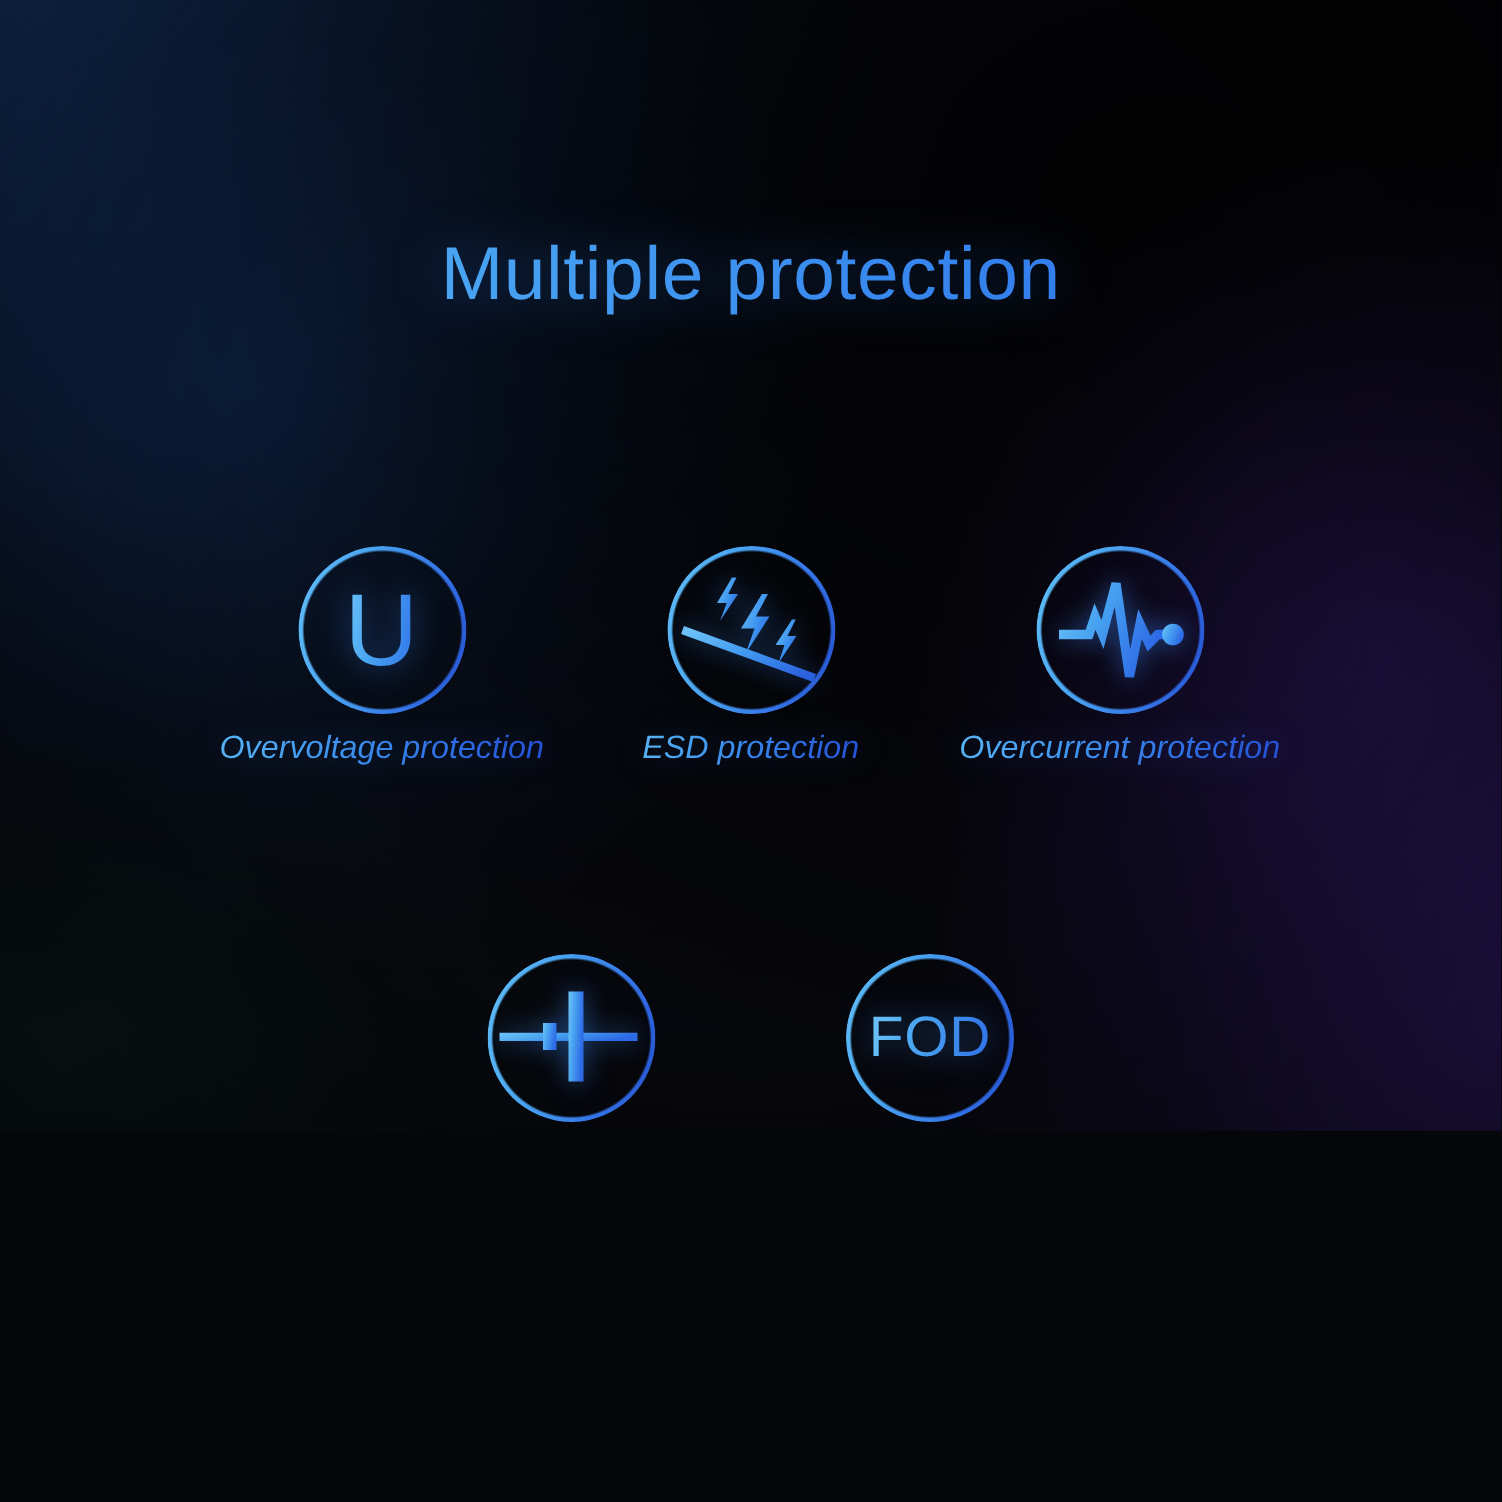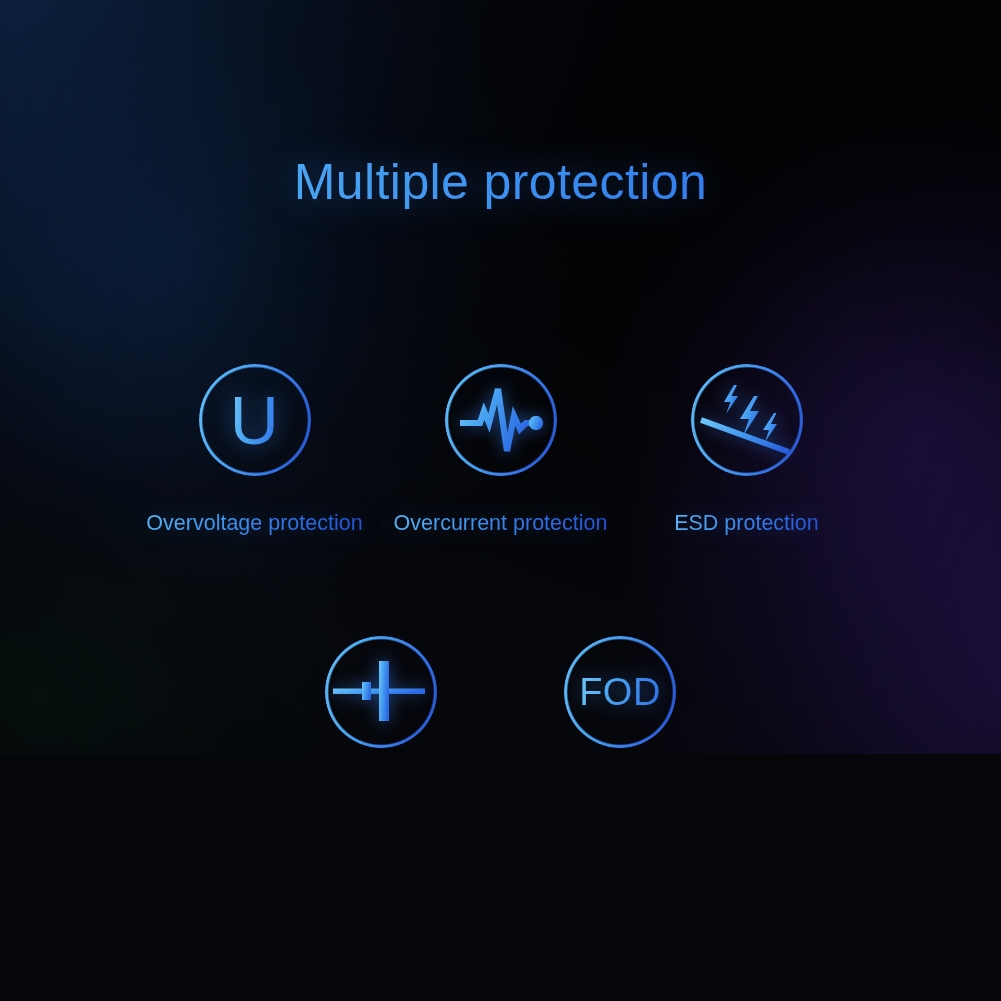--- a/index.html
+++ b/index.html
@@ -163,32 +163,32 @@
     -webkit-text-fill-color: transparent;
     filter: drop-shadow(0 0 10px rgba(55,130,235,0.55));
     user-select: none;
   }
   .letter.small {
     font-size: 38px;
     letter-spacing: 0.5px;
   }
 
   .caption {
-    margin-top: 25px;
     font-size: 21.5px;
     line-height: 26px;
     font-weight: 400;
     white-space: nowrap;
     background: linear-gradient(100deg, #57b4f3 0%, #3f95ef 35%, #2f6fe5 70%, #2450d4 100%);
     -webkit-background-clip: text;
     background-clip: text;
     color: transparent;
     -webkit-text-fill-color: transparent;
     filter: drop-shadow(0 0 10px rgba(40,110,225,0.30));
     user-select: none;
+    font-style: italic;
   }
 </style>
 </head>
 <body>
 
 <div id="stage">
 
   <div class="bg-layer bg-base"></div>
   <div class="bg-layer bg-navy"></div>
   <div class="bg-layer bg-navy2"></div>
@@ -204,66 +204,66 @@
   <div class="row row-1">
 
     <div class="item">
       <div class="ring-wrap">
         <div class="ring-grad"></div>
         <div class="glyph">
           <span class="letter">U</span>
         </div>
       </div>
       <div class="caption">Overvoltage protection</div>
+    </div>
+
+    <div class="item">
+      <div class="ring-wrap">
+        <div class="ring-grad"></div>
+        <div class="glyph">
+          <svg width="108" height="108" viewBox="0 0 108 108" fill="none" style="filter: drop-shadow(0 0 8px rgba(55,130,235,0.50));">
+            <defs>
+              <linearGradient id="gEsd" x1="0" y1="0.1" x2="1" y2="0.9">
+                <stop offset="0" stop-color="#6bc2f8"></stop>
+                <stop offset="0.5" stop-color="#3f96ef"></stop>
+                <stop offset="1" stop-color="#2a5fdd"></stop>
+              </linearGradient>
+            </defs>
+
+            <path d="M8 54 L96 86" stroke="url(#gEsd)" stroke-width="5.6" stroke-linecap="butt"></path>
+
+            <path d="M41 19 L31 36 L37.5 36 L33 48 L45 30 L38.5 30 L44 19 Z" fill="url(#gEsd)"></path>
+
+            <path d="M61 30 L47 53 L56 53 L50 70 L66 45 L57 45 L65 30 Z" fill="url(#gEsd)"></path>
+
+            <path d="M81 47 L70 64 L76 64 L72 76 L84 58 L78 58 L83.5 47 Z" fill="url(#gEsd)"></path>
+          </svg>
+        </div>
+      </div>
+      <div class="caption">ESD protection</div>
     </div>
 
     <div class="item">
       <div class="ring-wrap">
         <div class="ring-grad"></div>
         <div class="glyph">
           <svg width="86" height="74" viewBox="0 0 86 74" fill="none" style="filter: drop-shadow(0 0 8px rgba(55,130,235,0.55));">
             <defs>
               <linearGradient id="gPulse" x1="0" y1="0" x2="1" y2="0.4">
                 <stop offset="0" stop-color="#6fc6f8"></stop>
                 <stop offset="0.45" stop-color="#47a1f0"></stop>
                 <stop offset="1" stop-color="#2d6ae6"></stop>
               </linearGradient>
             </defs>
             <path d="M2 40 H22 L26 28 L31 40 L40 6 L49 68 L56 33 L62 46 L68 40 H74" stroke="url(#gPulse)" stroke-width="6.2" stroke-linejoin="miter" stroke-linecap="butt" fill="none"></path>
             <circle cx="78" cy="40" r="7.2" fill="url(#gPulse)"></circle>
           </svg>
         </div>
       </div>
       <div class="caption">Overcurrent protection</div>
-    </div>
-
-    <div class="item">
-      <div class="ring-wrap">
-        <div class="ring-grad"></div>
-        <div class="glyph">
-          <svg width="108" height="108" viewBox="0 0 108 108" fill="none" style="filter: drop-shadow(0 0 8px rgba(55,130,235,0.50));">
-            <defs>
-              <linearGradient id="gEsd" x1="0" y1="0.1" x2="1" y2="0.9">
-                <stop offset="0" stop-color="#6bc2f8"></stop>
-                <stop offset="0.5" stop-color="#3f96ef"></stop>
-                <stop offset="1" stop-color="#2a5fdd"></stop>
-              </linearGradient>
-            </defs>
-
-            <path d="M8 54 L96 86" stroke="url(#gEsd)" stroke-width="5.6" stroke-linecap="butt"></path>
-
-            <path d="M41 19 L31 36 L37.5 36 L33 48 L45 30 L38.5 30 L44 19 Z" fill="url(#gEsd)"></path>
-
-            <path d="M61 30 L47 53 L56 53 L50 70 L66 45 L57 45 L65 30 Z" fill="url(#gEsd)"></path>
-
-            <path d="M81 47 L70 64 L76 64 L72 76 L84 58 L78 58 L83.5 47 Z" fill="url(#gEsd)"></path>
-          </svg>
-        </div>
-      </div>
-      <div class="caption">ESD protection</div>
     </div>
 
   </div>
 
   <div class="row row-2">
 
     <div class="item">
       <div class="ring-wrap">
         <div class="ring-grad"></div>
         <div class="glyph">

